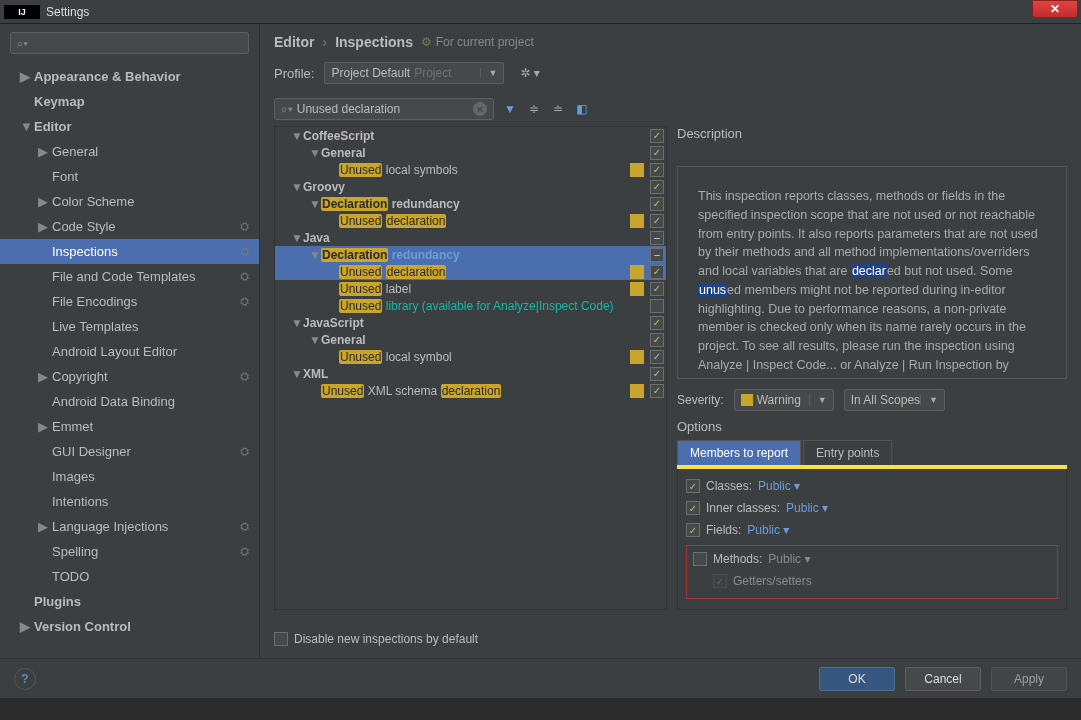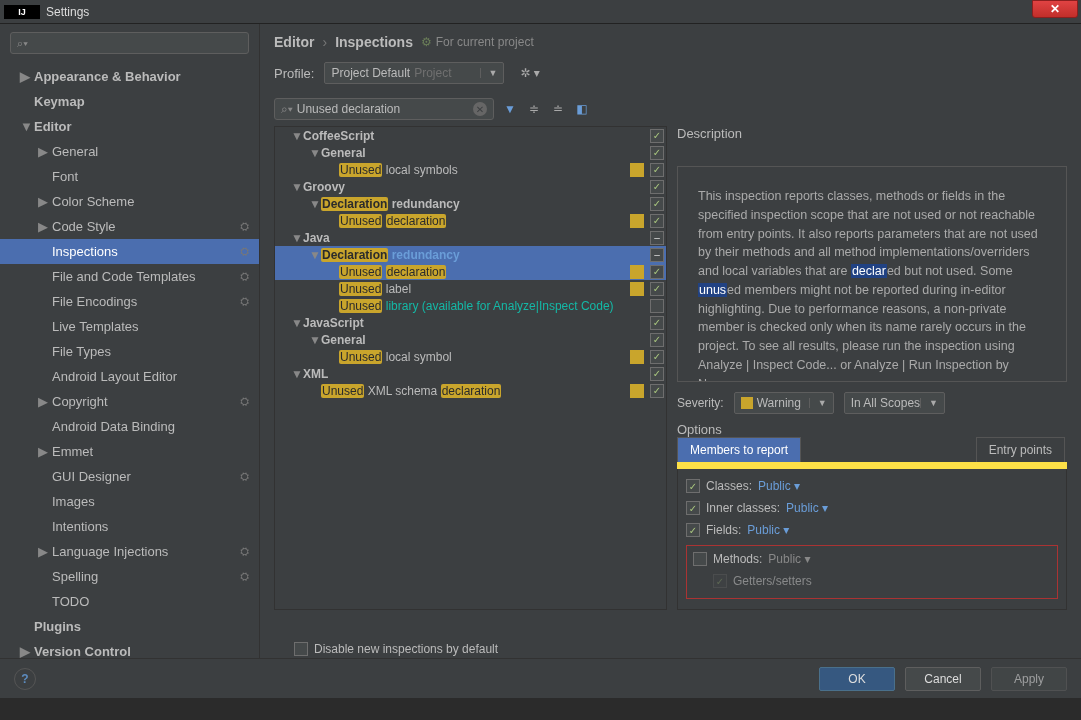--- a/index.html
+++ b/index.html
@@ -59,32 +59,32 @@
 .blue{color:#6a9dd8;}
 
 .desc-head{font-size:13px;color:#bbb;margin-bottom:6px;}
 .desc-box{border:1px solid #555;background:#3c3f41;padding:20px;color:#aaa;font-size:12.5px;line-height:1.5;height:249px;overflow:auto;margin-top:19px;}
 .desc-box .hl2{background:#214283;color:#fff;padding:0 1px;}
 
 .sev-row{display:flex;align-items:center;gap:10px;margin-top:10px;}
 .sev-row .sq{width:12px;height:12px;background:#c9a52c;display:inline-block;margin-right:4px;}
 
 .opts-head{margin-top:8px;font-size:13px;}
-.tabs{display:flex;border-bottom:7px solid #fde047;justify-content:space-between;}
+.tabs{display:flex;margin-top:6px;border-bottom:4px solid #fde047;}
 .tab{padding:5px 12px;font-size:12px;color:#bbb;border:1px solid #555;border-bottom:none;background:#3c3f41;margin-right:2px;cursor:pointer;}
 .tab.active{background:#4b6eaf;color:#fff;}
 .opts-body{border:1px solid #323232;border-top:none;padding:10px 8px;}
 .opt-row{display:flex;align-items:center;gap:6px;margin-bottom:8px;font-size:12px;}
 .opt-row .cb{width:14px;height:14px;border:1px solid #6e6e6e;background:#45494a;display:flex;align-items:center;justify-content:center;color:#a9c77e;font-size:10px;}
 .opt-row .cb.off{color:transparent;}
 .opt-row .cb.dim{opacity:.5;}
 .opt-row .link{color:#6a9dd8;}
 .red-box{border:1px solid #a33;padding:6px 6px 2px 6px;margin-top:2px;}
 
-.disable-row{position:absolute;left:14px;bottom:2px;display:flex;align-items:flex-end;gap:6px;font-size:12px;color:#bbb;margin-left:20px;}
+.disable-row{position:absolute;left:14px;bottom:12px;display:flex;align-items:flex-end;gap:6px;font-size:12px;color:#bbb;}
 .disable-row .cb{width:14px;height:14px;border:1px solid #6e6e6e;background:#45494a;}
 
 .footer{height:40px;border-top:1px solid #323232;background:#3c3f41;display:flex;align-items:center;padding:0 14px;}
 .help{width:22px;height:22px;border-radius:50%;border:1px solid #555;display:flex;align-items:center;justify-content:center;color:#5d8cc0;font-weight:bold;cursor:pointer;}
 .footer .spacer{flex:1;}
 .btn{min-width:76px;height:24px;border:1px solid #5e5e5e;background:#45494a;color:#ddd;font-size:12px;margin-left:10px;cursor:pointer;border-radius:2px;}
 .btn.primary{background:#365880;border-color:#4a708b;}
 .btn.disabled{opacity:.6;}
 
 
@@ -149,24 +149,20 @@
           <span class="gear">⛭</span>
         </div>
         <div class="tree-item l1">
           <span class="arrow"></span>
           <span>File Encodings</span>
           <span class="gear">⛭</span>
         </div>
         <div class="tree-item l1">
           <span class="arrow"></span>
           <span>Live Templates</span>
-        </div>
-        <div class="tree-item l1">
-          <span class="arrow"></span>
-          <span>File Types</span>
         </div>
         <div class="tree-item l1">
           <span class="arrow"></span>
           <span>Android Layout Editor</span>
         </div>
         <div class="tree-item l1">
           <span class="arrow">▶</span>
           <span>Copyright</span>
           <span class="gear">⛭</span>
         </div>

